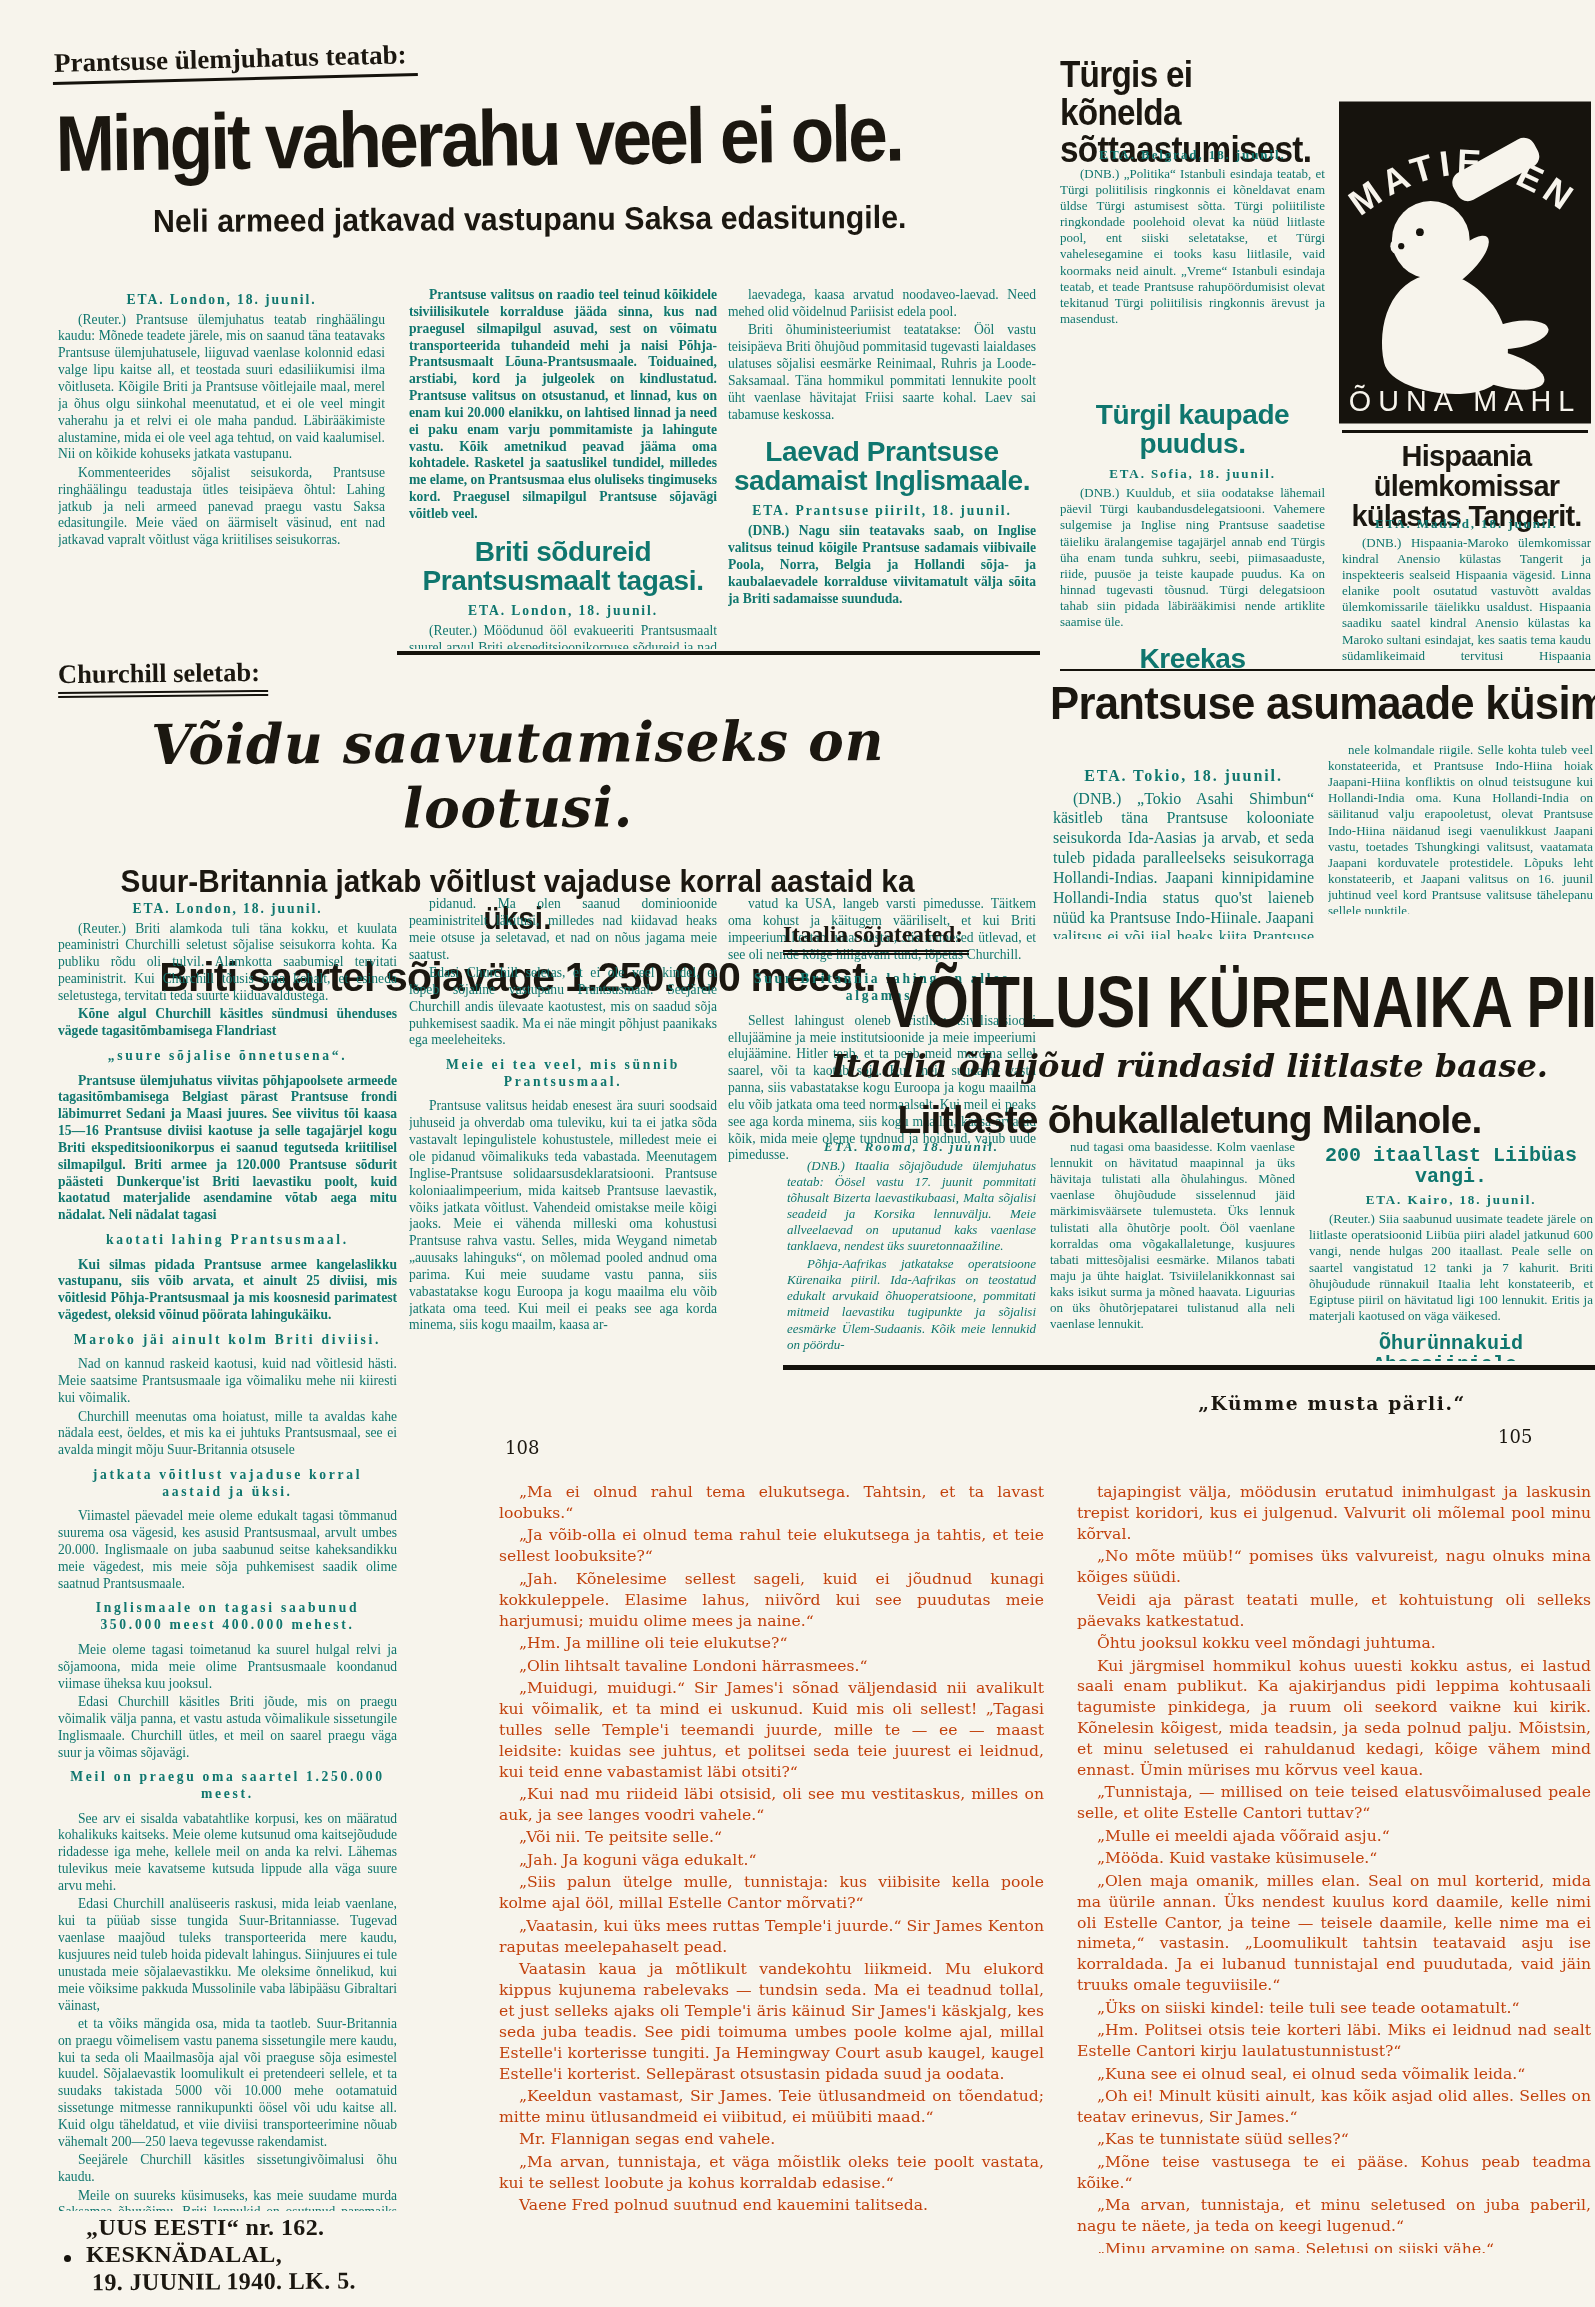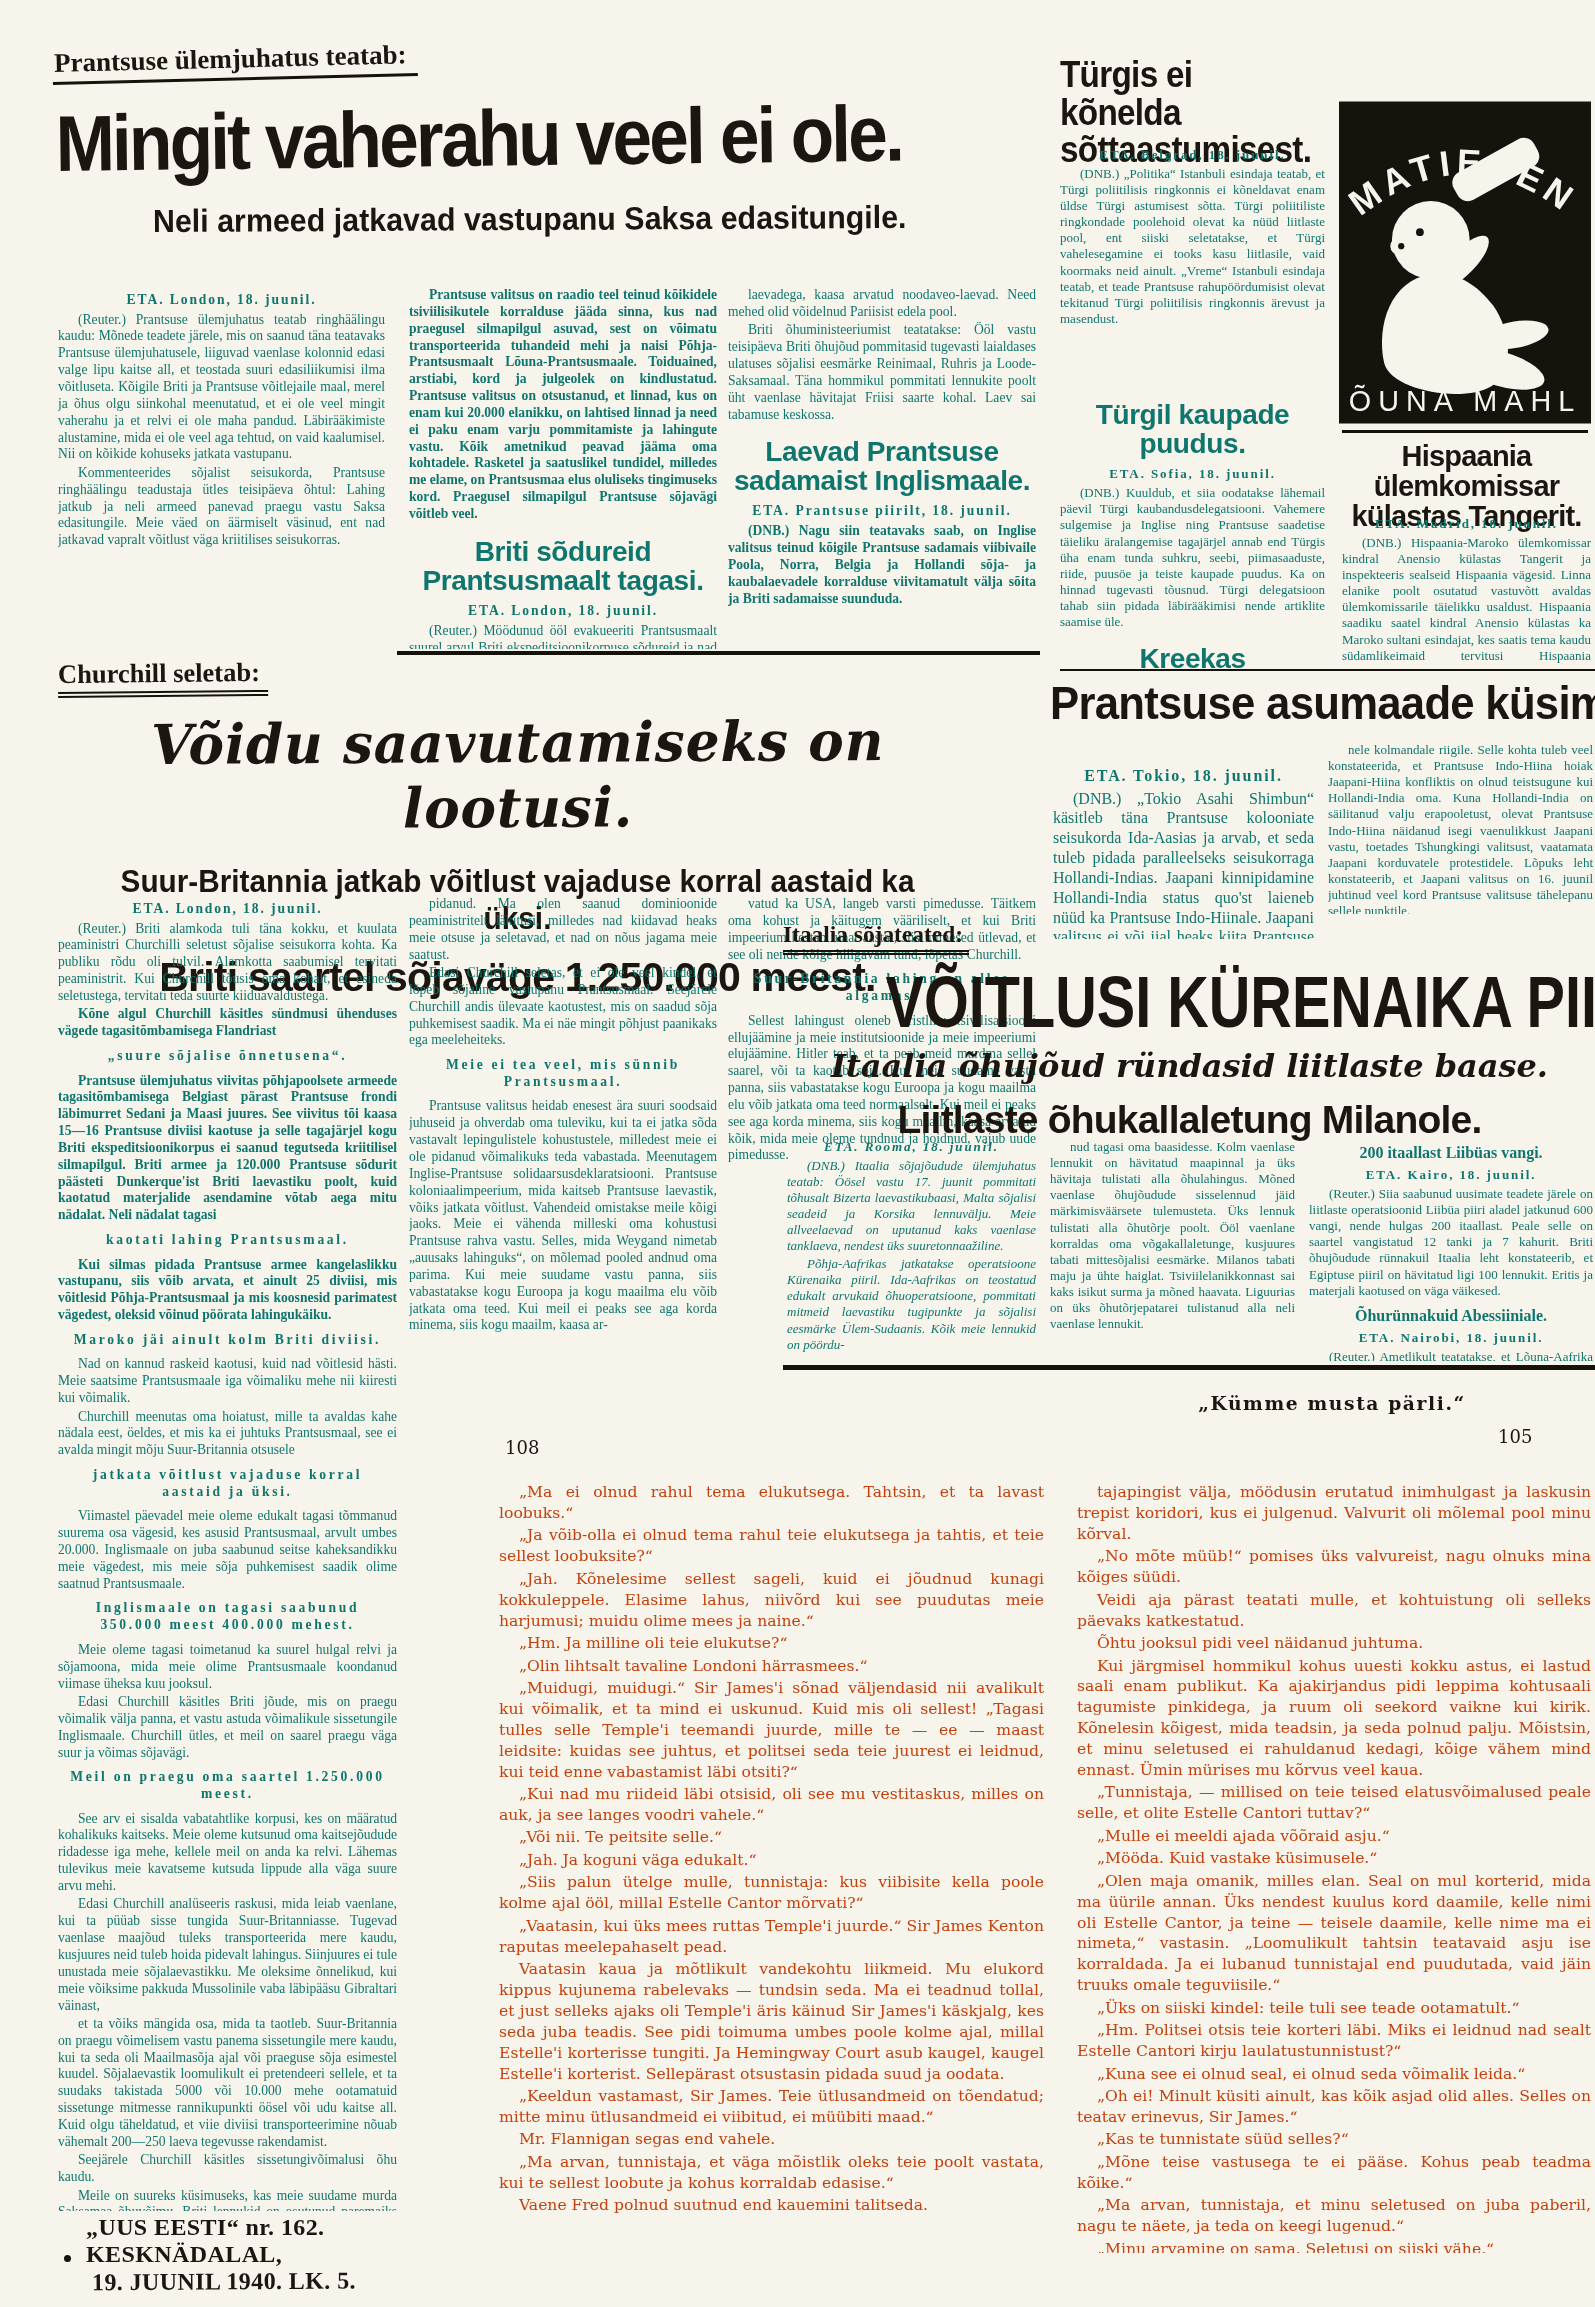--- a/index.html
+++ b/index.html
@@ -10,21 +10,21 @@
        text-align:justify;overflow:hidden;color:#0f766e;}
   .frak{font-family:"DejaVu Serif",serif;font-size:15.6px;line-height:1.34;color:#c2410c;}
   .frak .p{text-indent:26.5px;}
   .seg{margin:0 0 1.6px 0;}
   .seg.p{text-indent:20px;}
   .seg.pb{text-indent:20px;font-weight:bold;}
   .seg.dl{text-align:center;font-weight:bold;letter-spacing:1.9px;margin:4.7px 0 3.1px;text-indent:0;}
   .seg.h{text-align:center;font-weight:bold;letter-spacing:2.7px;margin:7.8px 4.7px;text-indent:0;}
   .seg.bh{font-family:"Liberation Sans",sans-serif;font-weight:bold;font-size:28px;line-height:1.04;
           text-align:center;letter-spacing:-0.4px;margin:14px 0 7.8px;text-indent:0;}
-  .seg.bh2{font-family:Liberation Serif, serif;font-weight:bold;font-size:16px;line-height:1.05;
+  .seg.bh2{font-family:Liberation Mono, monospace;font-weight:bold;font-size:20px;line-height:1.05;
           text-align:center;margin:9.3px 0 4.7px;text-indent:0;}
   .kicker{font-family:"Liberation Serif",serif;font-weight:bold;}
   .rule{position:absolute;background:#15120c;}
   .squash{display:inline-block;transform-origin:center top;}
   .squashL{display:inline-block;transform-origin:left top;}
 </style>
 </head>
 <body>
 
 <div class="abs" style="left:47px;top:48px;width:997px;">
@@ -215,21 +215,21 @@
     <div class="seg p">Vaatasin kaua ja mõtlikult vandekohtu liikmeid. Mu elukord kippus kujunema rabelevaks — tundsin seda. Ma ei teadnud tollal, et just selleks ajaks oli Temple'i äris käinud Sir James'i käskjalg, kes seda juba teadis. See pidi toimuma umbes poole kolme ajal, millal Estelle'i korterisse tungiti. Ja Hemingway Court asub kaugel, kaugel Estelle'i korterist. Sellepärast otsustasin pidada suud ja oodata.</div>
     <div class="seg p">„Keeldun vastamast, Sir James. Teie ütlusandmeid on tõendatud; mitte minu ütlusandmeid ei viibitud, ei müübiti maad.“</div>
     <div class="seg p">Mr. Flannigan segas end vahele.</div>
     <div class="seg p">„Ma arvan, tunnistaja, et väga mõistlik oleks teie poolt vastata, kui te sellest loobute ja kohus korraldab edasise.“</div>
     <div class="seg p">Vaene Fred polnud suutnud end kauemini talitseda.</div>
   </div>
 <div class="col frak" style="left:1077px;top:1482px;width:514px;height:771px;">
     <div class="seg p">tajapingist välja, möödusin erutatud inimhulgast ja laskusin trepist koridori, kus ei julgenud. Valvurit oli mõlemal pool minu kõrval.</div>
     <div class="seg p">„No mõte müüb!“ pomises üks valvureist, nagu olnuks mina kõiges süüdi.</div>
     <div class="seg p">Veidi aja pärast teatati mulle, et kohtuistung oli selleks päevaks katkestatud.</div>
-    <div class="seg p">Õhtu jooksul pidi veel näidanud juhtuma.</div>
+    <div class="seg p">Õhtu jooksul kokku veel mõndagi juhtuma.</div>
     <div class="seg p">Kui järgmisel hommikul kohus uuesti kokku astus, ei lastud saali enam publikut. Ka ajakirjandus pidi leppima kohtusaali tagumiste pinkidega, ja ruum oli seekord vaikne kui kirik. Kõnelesin kõigest, mida teadsin, ja seda polnud palju. Mõistsin, et minu seletused ei rahuldanud kedagi, kõige vähem mind ennast. Ümin mürises mu kõrvus veel kaua.</div>
     <div class="seg p">„Tunnistaja, — millised on teie teised elatusvõimalused peale selle, et olite Estelle Cantori tuttav?“</div>
     <div class="seg p">„Mulle ei meeldi ajada võõraid asju.“</div>
     <div class="seg p">„Mööda. Kuid vastake küsimusele.“</div>
     <div class="seg p">„Olen maja omanik, milles elan. Seal on mul korterid, mida ma üürile annan. Üks nendest kuulus kord daamile, kelle nimi oli Estelle Cantor, ja teine — teisele daamile, kelle nime ma ei nimeta,“ vastasin. „Loomulikult tahtsin teatavaid asju ise korraldada. Ja ei lubanud tunnistajal end puudutada, vaid jäin truuks omale teguviisile.“</div>
     <div class="seg p">„Üks on siiski kindel: teile tuli see teade ootamatult.“</div>
     <div class="seg p">„Hm. Politsei otsis teie korteri läbi. Miks ei leidnud nad sealt Estelle Cantori kirju laulatustunnistust?“</div>
     <div class="seg p">„Kuna see ei olnud seal, ei olnud seda võimalik leida.“</div>
     <div class="seg p">„Oh ei! Minult küsiti ainult, kas kõik asjad olid alles. Selles on teatav erinevus, Sir James.“</div>
     <div class="seg p">„Kas te tunnistate süüd selles?“</div>

